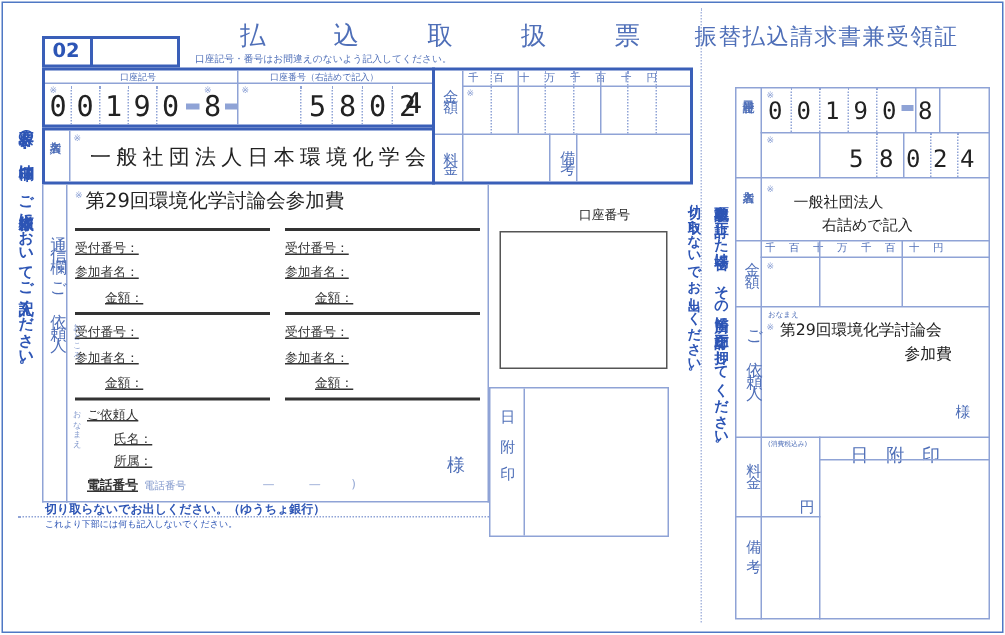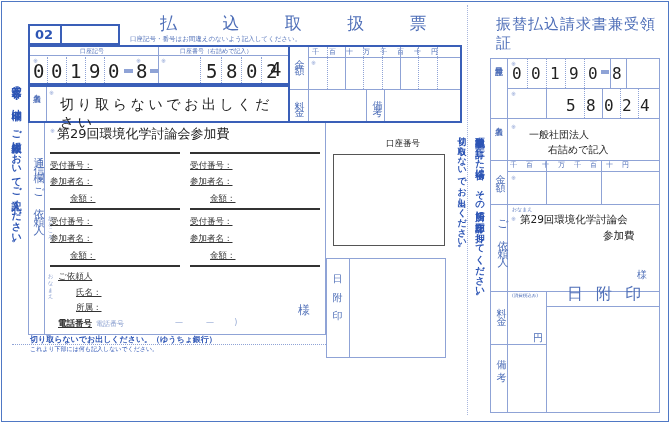--- a/index.html
+++ b/index.html
@@ -81,21 +81,21 @@
   <div class="abs vtext blue" style="left:2px;top:46px;font-size:10px;letter-spacing:6px;">料金</div>
   <div class="abs" style="left:76px;top:42px;width:1px;height:32px;background:#8fa3d6;"></div>
   <div class="abs vtext blue" style="left:80px;top:46px;font-size:10px;letter-spacing:6px;">備考</div>
   <div class="abs" style="left:94px;top:42px;width:1px;height:32px;background:#8fa3d6;"></div>
 </div>
 
 <div class="abs bx" style="left:28px;top:85px;width:262px;height:38px;">
   <div class="abs vtext blue" style="left:1px;top:1px;font-size:8px;line-height:10px;">加入者名</div>
   <div class="abs" style="left:16px;top:0;width:1px;height:34px;background:#8fa3d6;"></div>
   <div class="star" style="left:19px;top:2px;">※</div>
-  <div class="abs" style="left:30px;top:9px;font-size:14px;letter-spacing:3.5px;">切り取らないでお出しください</div>
+  <div class="abs" style="left:30px;top:9px;font-size:14px;letter-spacing:3.5px;">一般社団法人日本環境化学会</div>
 </div>
 
 <div class="abs vtext dblue" style="left:11px;top:80px;font-size:10px;font-weight:bold;line-height:11px;">各票の※印欄は、ご依頼人様においてご記入ください。</div>
 
 <div class="abs tb" style="left:28px;top:123px;width:17px;height:212px;border-top:none;"></div>
 <div class="abs vtext blue" style="left:30px;top:148px;font-size:11px;letter-spacing:8px;">通信欄・ご依頼人</div>
 
 <div class="abs tb" style="left:44px;top:123px;width:282px;height:212px;border-top:none;border-left:none;"></div>
 <div class="star" style="left:50px;top:127px;">※</div>
 <div class="abs" style="left:57px;top:125px;font-size:13px;">第29回環境化学討論会参加費</div>
@@ -139,21 +139,21 @@
 <div class="abs vtext blue" style="left:330px;top:266px;font-size:10px;letter-spacing:18px;">日附印</div>
 
 <div class="abs dblue" style="left:30px;top:334px;font-size:8px;font-weight:bold;">切り取らないでお出しください。（ゆうちょ銀行）</div>
 <div class="abs" style="left:12px;top:344px;width:314px;border-top:1px dotted #8fa3d6;"></div>
 <div class="abs dblue" style="left:30px;top:345px;font-size:6px;">これより下部には何も記入しないでください。</div>
 
 <div class="abs" style="left:467px;top:5px;height:410px;border-left:1.5px dotted #a9b7de;"></div>
 <div class="abs vtext dblue" style="left:455px;top:130px;font-size:9px;font-weight:bold;">切り取らないでお出しください。</div>
 <div class="abs vtext dblue" style="left:473px;top:130px;font-size:9.5px;font-weight:bold;">記載事項を訂正した場合は、その箇所に訂正印を押してください。</div>
 
-<div class="abs blue" style="left:496px;top:15px;font-size:15px;letter-spacing:1px;font-family:'DejaVu Serif',serif;">振替払込請求書兼受領証</div>
+<div class="abs blue" style="left:463px;top:15px;font-size:15px;letter-spacing:1px;font-family:'DejaVu Serif',serif;">振替払込請求書兼受領証</div>
 
 <div class="abs tb" style="left:490px;top:58px;width:170px;height:355px;"></div>
 <div class="abs" style="left:507px;top:58px;width:1px;height:355px;background:#8fa3d6;"></div>
 
 <div class="abs vtext blue" style="left:493px;top:61px;font-size:8px;line-height:10px;">口座記号番号</div>
 
 <div class="abs" style="left:507px;top:88px;width:153px;height:1px;background:#8fa3d6;"></div>
 <div class="star" style="left:511px;top:60px;">※</div>
 <div class="digit" style="left:512px;top:64px;font-size:16px;">0</div>
 <div class="dash" style="left:527px;top:58px;height:30px;"></div>
@@ -203,16 +203,16 @@
 <div class="star" style="left:511px;top:215px;">※</div>
 <div class="abs" style="left:520px;top:213px;font-size:10.5px;">第29回環境化学討論会</div>
 <div class="abs" style="left:603px;top:229px;font-size:10.5px;">参加費</div>
 <div class="abs blue" style="left:637px;top:268px;font-size:10px;">様</div>
 <div class="abs" style="left:490px;top:291px;width:170px;height:1px;background:#8fa3d6;"></div>
 
 <div class="abs vtext blue" style="left:494px;top:300px;font-size:10px;letter-spacing:8px;">料金</div>
 <div class="abs blue" style="left:512px;top:293px;font-size:4.5px;">(消費税込み)</div>
 <div class="abs blue" style="left:533px;top:331px;font-size:10px;">円</div>
 <div class="abs" style="left:546px;top:291px;width:1px;height:122px;background:#8fa3d6;"></div>
-<div class="abs blue" style="left:567px;top:284px;font-size:16px;letter-spacing:4px;">日 附 印</div>
+<div class="abs blue" style="left:567px;top:295px;font-size:12px;letter-spacing:4px;">日 附 印</div>
 <div class="abs" style="left:546px;top:306px;width:114px;height:1px;background:#8fa3d6;"></div>
 <div class="abs" style="left:490px;top:344px;width:57px;height:1px;background:#8fa3d6;"></div>
 <div class="abs vtext blue" style="left:494px;top:352px;font-size:10px;letter-spacing:12px;">備考</div>
 
 </body></html>

